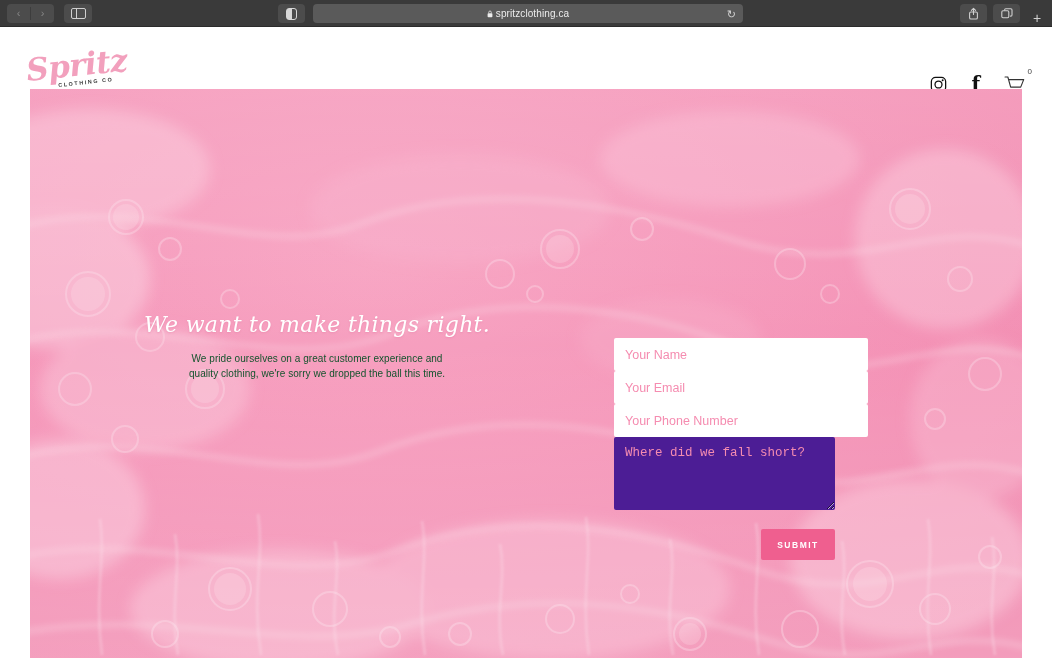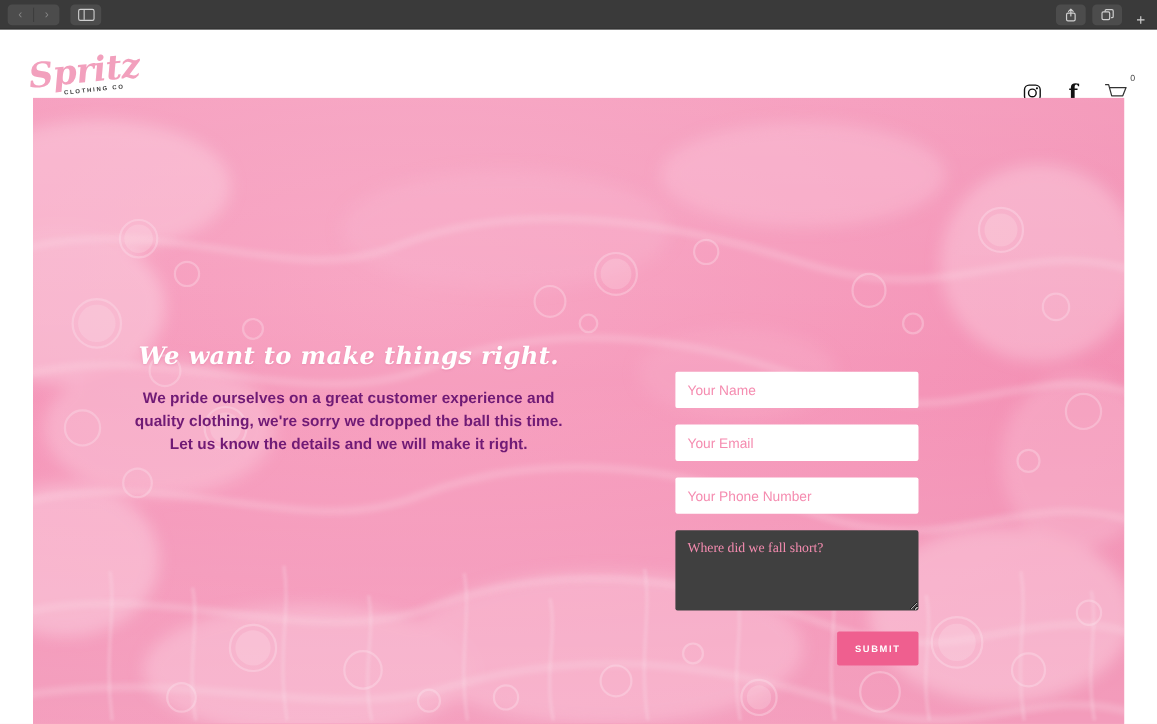--- a/index.html
+++ b/index.html
@@ -266,65 +266,63 @@
     left: 72px;
     top: 222px;
     width: 430px;
     text-align: center;
     color: #ffffff;
   }
   .hero-title {
     font-family: "DejaVu Serif", serif;
     font-style: italic;
     font-size: 22px;
-    font-weight: bold;
+    font-weight: normal;
     letter-spacing: .3px;
     line-height: 1.25;
     color: #ffffff;
     text-shadow: 0 1px 2px rgba(210,90,135,.25);
   }
   .hero-text {
     margin-top: 12px;
-    font-size: 14px;
+    font-size: 10px;
     line-height: 1.53;
-    color: #701a75;
+    color: #14532d;
     letter-spacing: .05px;
-    font-weight: bold;
   }
 
   
   .feedback-form {
     position: absolute;
     left: 584px;
     top: 249px;
     width: 221px;
   }
   .field {
-    width: 221px;
+    width: 254px;
     height: 33px;
     background: #ffffff;
     border: none;
     border-radius: 2px;
     outline: none;
     font-family: "Liberation Sans", sans-serif;
     font-size: 12.5px;
     color: #ef4444;
     padding: 0 11px;
     display: block;
-    margin-bottom: 15px;
   }
   .field::placeholder { color: #f58cb0; opacity: 1; }
   .field-area {
     width: 221px;
     height: 73px;
-    background: #404040;
+    background: #4c1d95;
     border: none;
     border-radius: 2px;
     outline: none;
-    font-family: Liberation Serif, serif;
+    font-family: Liberation Mono, monospace;
     font-size: 12.5px;
     color: #f27ba3;
     padding: 9px 11px;
     display: block;
     resize: vertical;
     margin-bottom: 0;
   }
   .field-area::placeholder { color: #f58cb0; opacity: 1; }
 
   .submit-row {
@@ -355,20 +353,35 @@
     <div class="navgroup">
       <div class="navbtn disabled">‹</div>
       <div class="divider"></div>
       <div class="navbtn disabled">›</div>
     </div>
     <div class="chrome-btn sidebar-toggle">
       <span class="sidebar-glyph"></span>
     </div>
   </div>
 
+  <div class="chrome-center">
+    <div class="reader-btn">
+      <span class="reader-glyph"></span>
+    </div>
+    <div class="url-bar">
+      <span class="url-text">
+        <svg class="lock-icon" viewBox="0 0 8 10">
+          <rect x="0.8" y="4" width="6.4" height="5.4" rx="1" fill="#ececec"></rect>
+          <path d="M2.3 4.2V2.7a1.7 1.7 0 0 1 3.4 0v1.5" fill="none" stroke="#ececec" stroke-width="1"></path>
+        </svg>
+        <span>spritzclothing.ca</span>
+      </span>
+      <span class="reload-btn">↻</span>
+    </div>
+  </div>
 
   <div class="chrome-right">
     <div class="chrome-btn">
       <svg width="11" height="13" viewBox="0 0 11 13">
         <rect x="1.6" y="5" width="7.8" height="7" rx="1.3" fill="none" stroke="#cfcfcf" stroke-width="1.1"></rect>
         <path d="M5.5 1.3v6.2M3.4 3.4L5.5 1.3l2.1 2.1" fill="none" stroke="#cfcfcf" stroke-width="1.1" stroke-linecap="round" stroke-linejoin="round"></path>
       </svg>
     </div>
     <div class="chrome-btn">
       <svg width="12" height="12" viewBox="0 0 12 12">
@@ -519,21 +532,20 @@
     </g>
 
     <rect width="992" height="569" fill="url(#gVeil)"></rect>
   </svg>
 
   <div class="hero-copy">
     <h1 class="hero-title">We want to make things right.</h1>
     <p class="hero-text">
       <span>We pride ourselves on a great customer experience and</span><br>
       <span>quality clothing, we're sorry we dropped the ball this time.</span><br>
-      <span>Let us know the details and we will make it right.</span>
     </p>
   </div>
 
   <form class="feedback-form">
     <input class="field" type="text" placeholder="Your Name" style="">
     <input class="field" type="text" placeholder="Your Email" style="">
     <input class="field" type="text" placeholder="Your Phone Number" style="">
     <textarea class="field-area" placeholder="Where did we fall short?" style=""></textarea>
     <div class="submit-row">
       <button class="submit-btn" type="button">SUBMIT</button>

